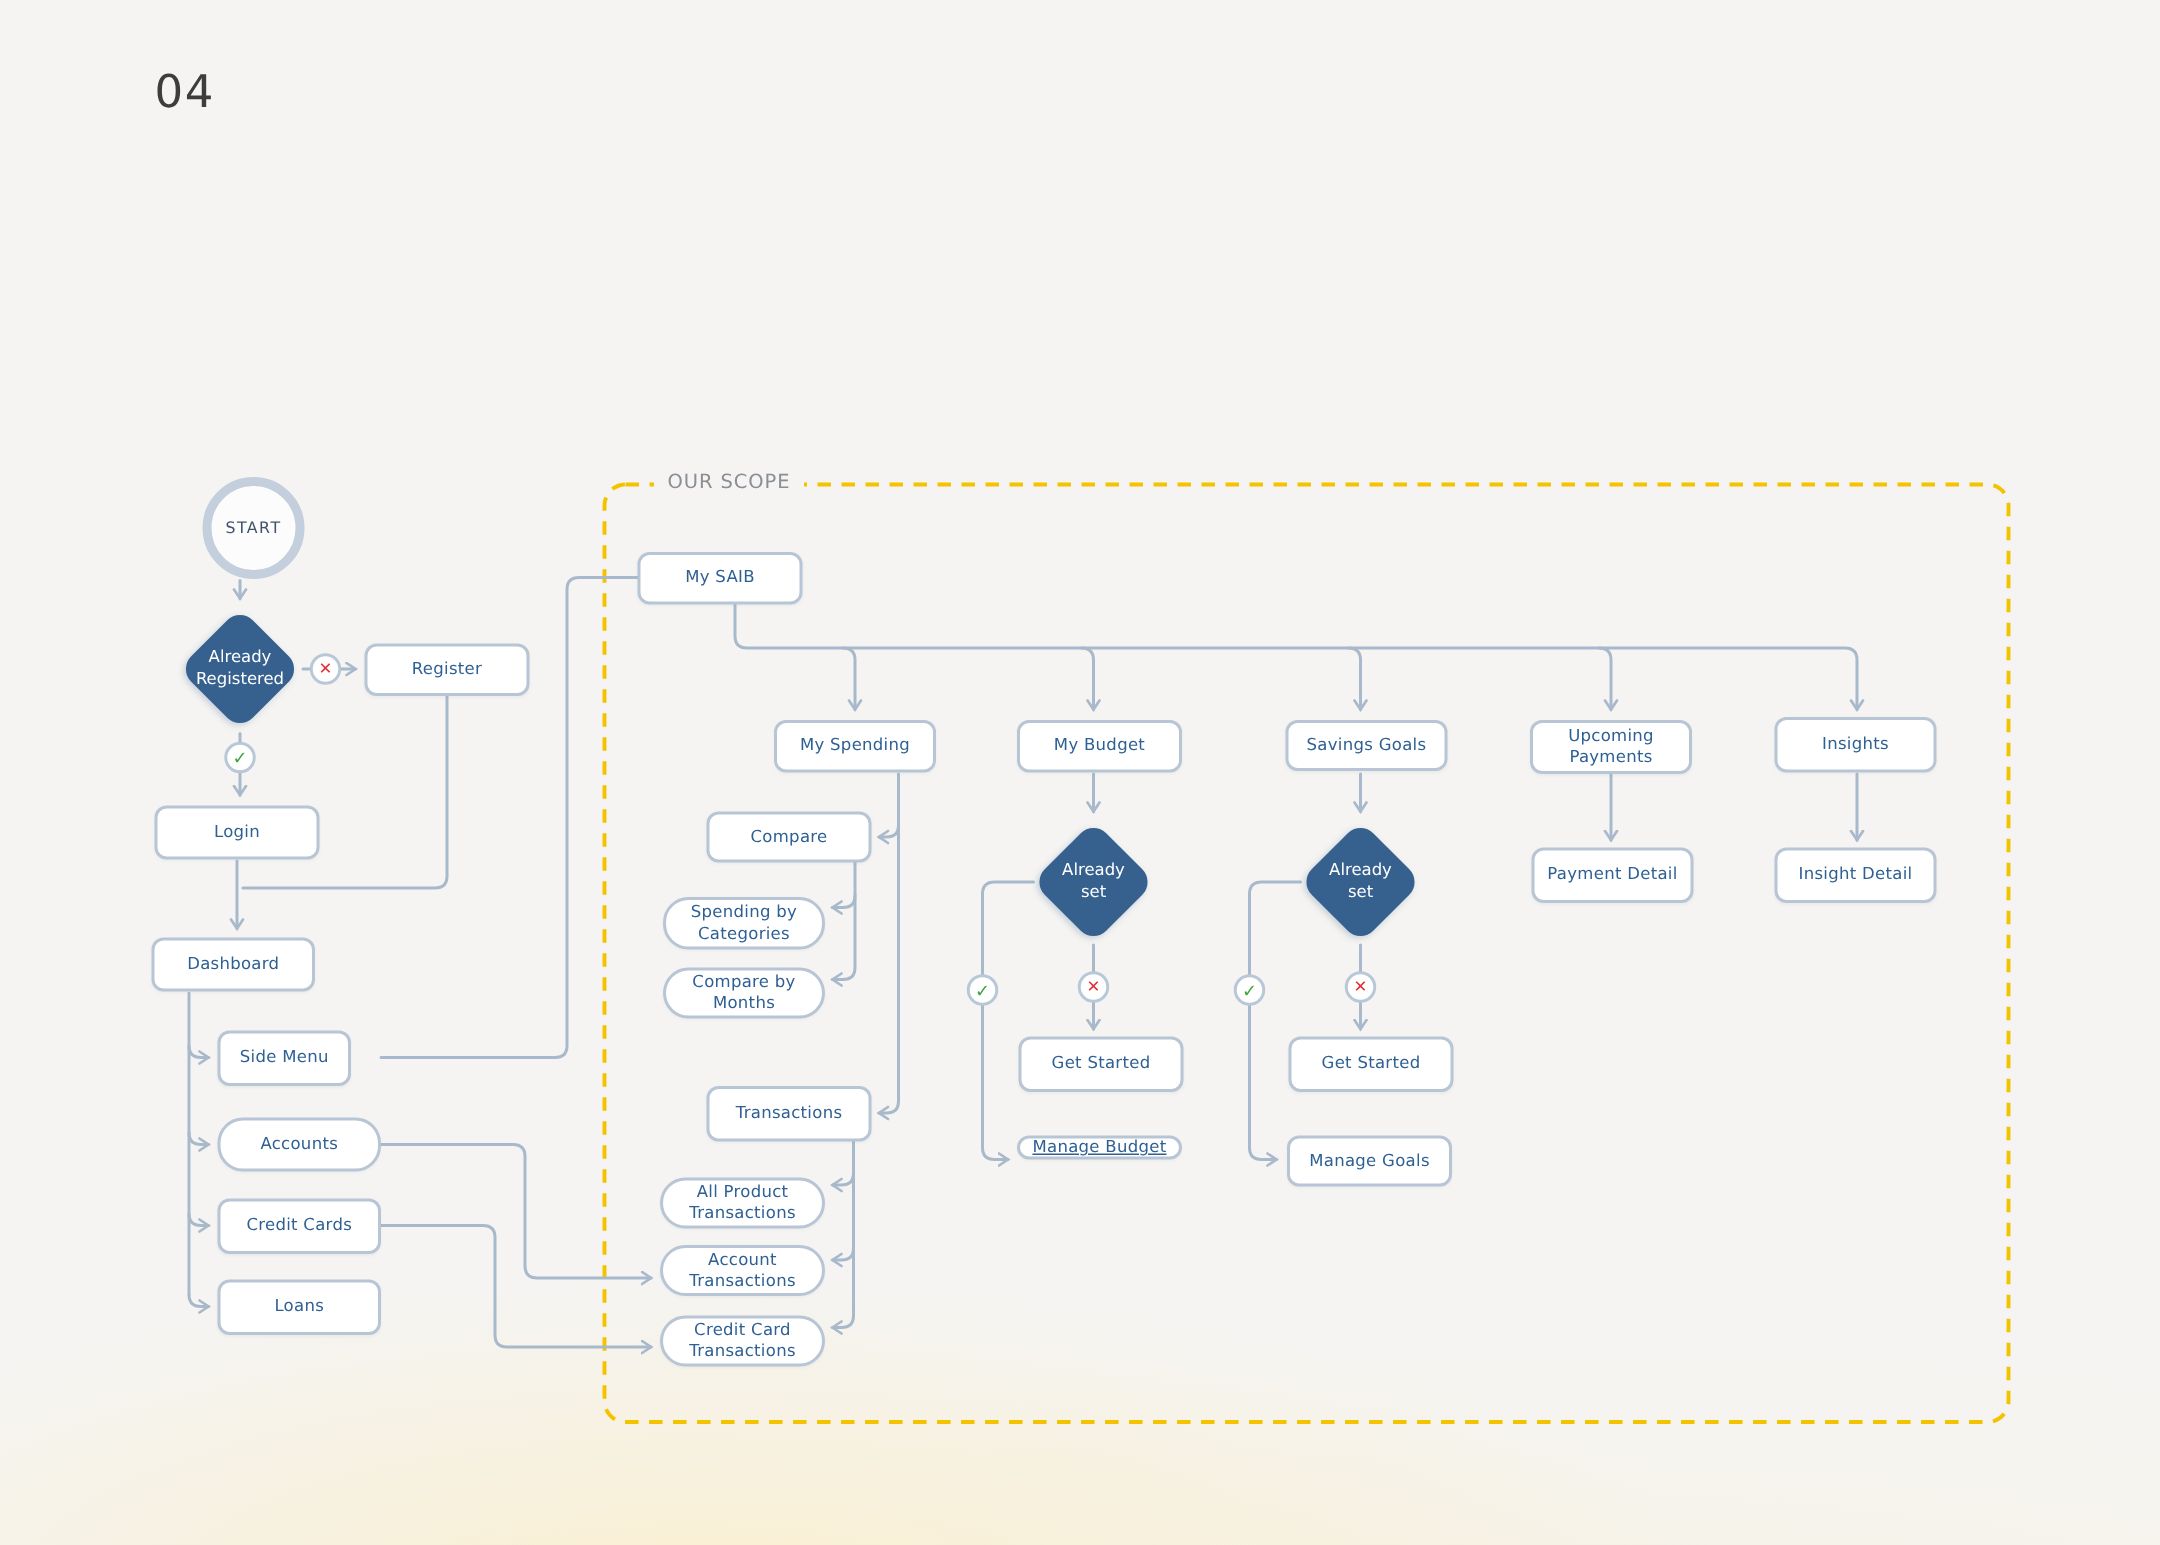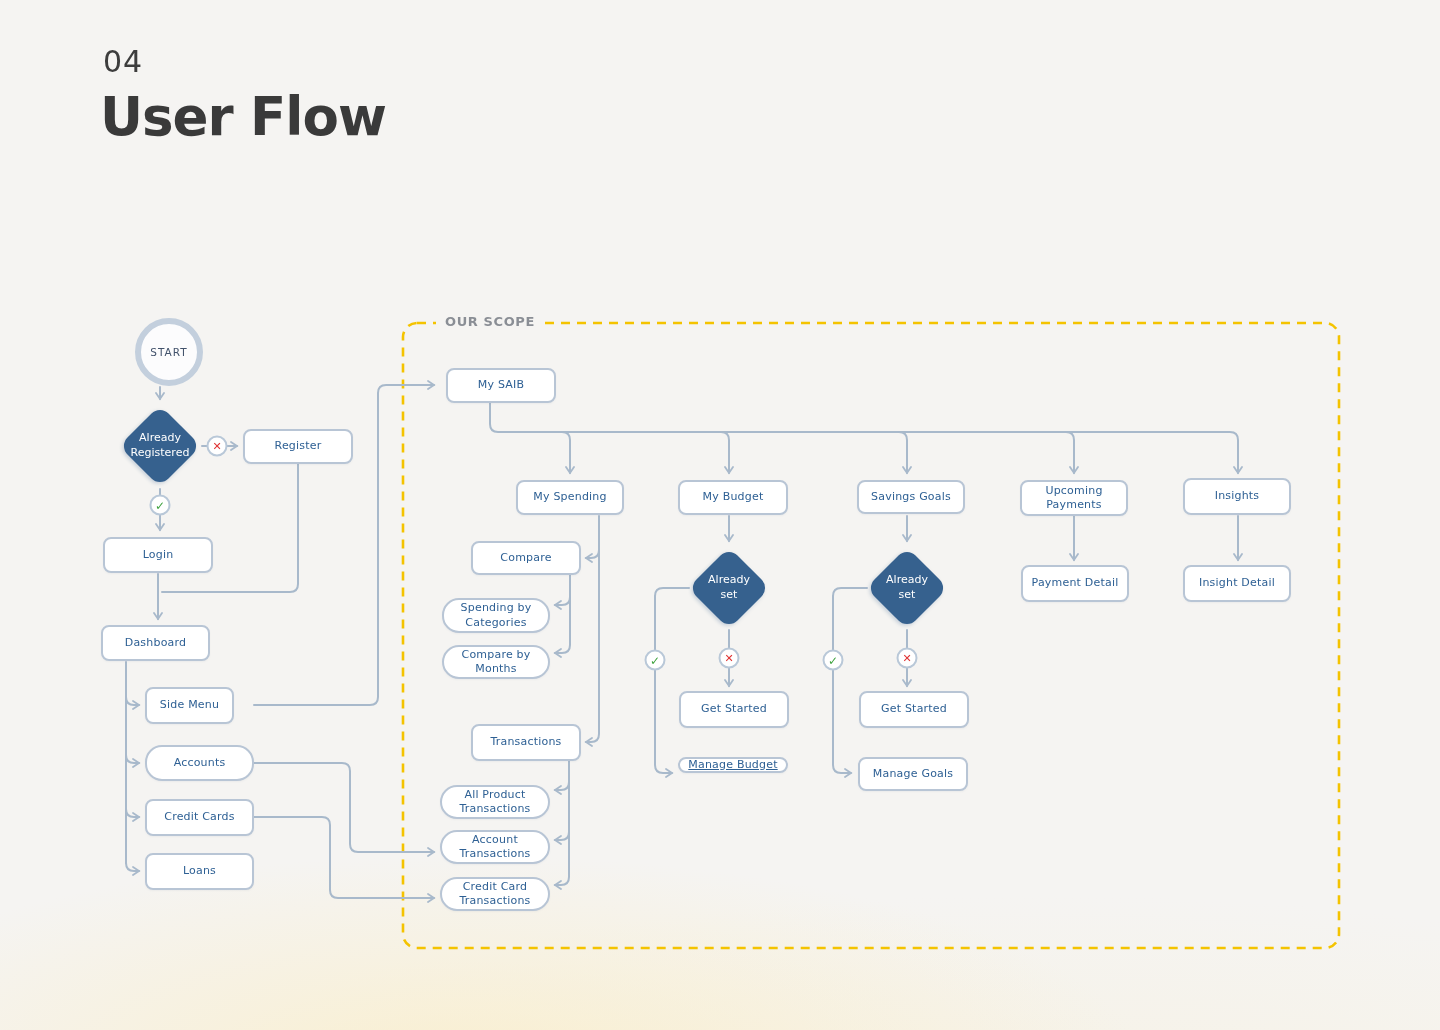--- a/index.html
+++ b/index.html
@@ -46,30 +46,29 @@
     position:absolute; z-index:4; width:21px; height:21px; border-radius:50%;
     background:#ffffff; border:2px solid #b9c8d8; transform:translate(-50%,-50%);
     display:flex; align-items:center; justify-content:center;
     font-size:11px; font-weight:bold;
   }
   .badge.no span{ color:#e03131; }
   .badge.yes span{ color:#3fa33f; font-size:12px; }
   .scope-label{
     position:absolute; left:436px; top:314px; z-index:2;
     background:#f5f4f2; padding:0 9px;
-    font-size:13px; font-weight:bold; color:#8a8e95; letter-spacing:.6px;
+    font-size:13px; font-weight:normal; color:#8a8e95; letter-spacing:.6px;
   }
 </style>
 </head>
 <body>
 
 <div class="canvas">
 
   <div class="sec-num">04</div>
-  <h1 class="sec-title">User Flow</h1>
 
   <svg class="wires" width="1440" height="1030" viewBox="0 0 1440 1030">
     <defs>
       <marker id="arw" markerWidth="12" markerHeight="12" refX="7" refY="5" orient="auto" markerUnits="userSpaceOnUse">
         <path d="M1,1 L7,5 L1,9" fill="none" stroke="#a8b9cb" stroke-width="1.8" stroke-linecap="round"></path>
       </marker>
     </defs>
 
     <rect x="403" y="323" width="936" height="625" rx="14" fill="none" stroke="#f4c300" stroke-width="2.6" stroke-dasharray="9 7"></rect>
 
@@ -157,21 +156,21 @@
     </div>
 
   <div class="nd" style="left:243px; top:429px; width:110px; height:35px;">Register</div>
   <div class="nd" style="left:103px; top:537px; width:110px; height:36px;">Login</div>
   <div class="nd" style="left:101px; top:625px; width:109px; height:36px;">Dashboard</div>
   <div class="nd" style="left:145px; top:687px; width:89px; height:37px;">Side Menu</div>
   <div class="nd" style="left:145px; top:745px; width:109px; height:36px;border-radius:17px;">Accounts</div>
   <div class="nd" style="left:145px; top:799px; width:109px; height:37px;">Credit Cards</div>
   <div class="nd" style="left:145px; top:853px; width:109px; height:37px;">Loans</div>
 
-  <div class="nd" style="left:446px; top:368px; width:110px; height:35px;">My SAIB</div>
+  <div class="nd" style="left:425px; top:368px; width:110px; height:35px;">My SAIB</div>
 
   <div class="nd" style="left:516px; top:480px; width:108px; height:35px;">My Spending</div>
   <div class="nd" style="left:678px; top:480px; width:110px; height:35px;">My Budget</div>
   <div class="nd" style="left:857px; top:480px; width:108px; height:34px;">Savings Goals</div>
   <div class="nd" style="left:1020px; top:480px; width:108px; height:36px;">Upcoming Payments</div>
   <div class="nd" style="left:1183px; top:478px; width:108px; height:37px;">Insights</div>
 
   <div class="nd" style="left:471px; top:541px; width:110px; height:34px;">Compare</div>
   <div class="nd pill" style="left:442px; top:598px; width:108px; height:35px;">Spending by Categories</div>
   <div class="nd pill" style="left:442px; top:645px; width:108px; height:34px;">Compare by Months</div>

